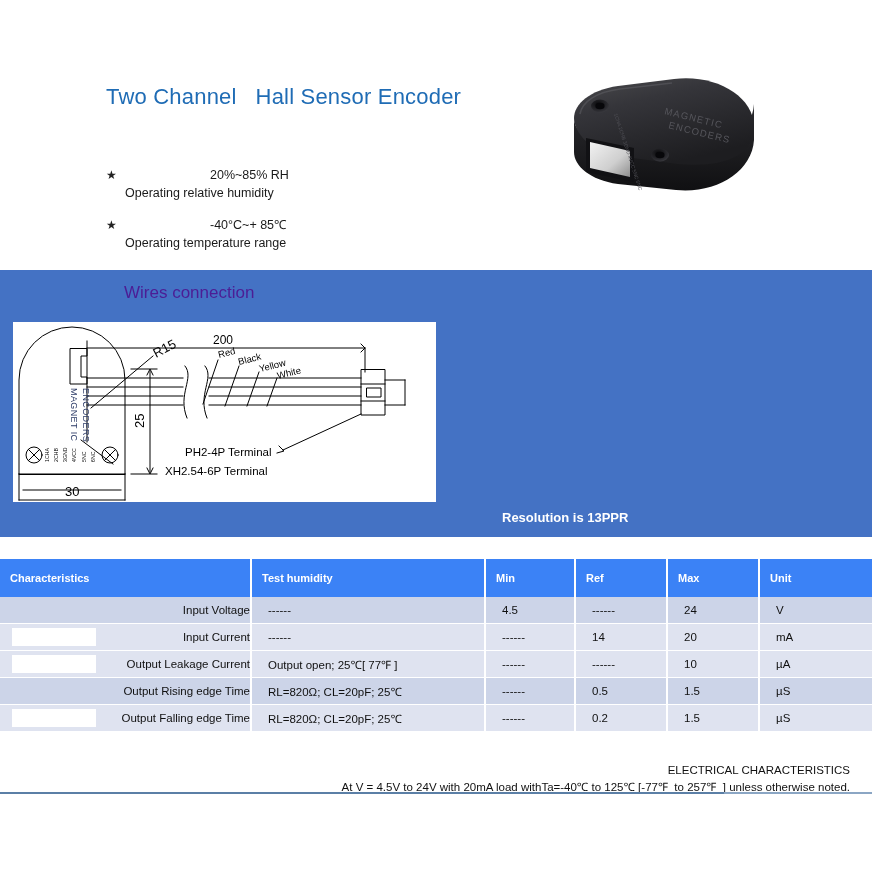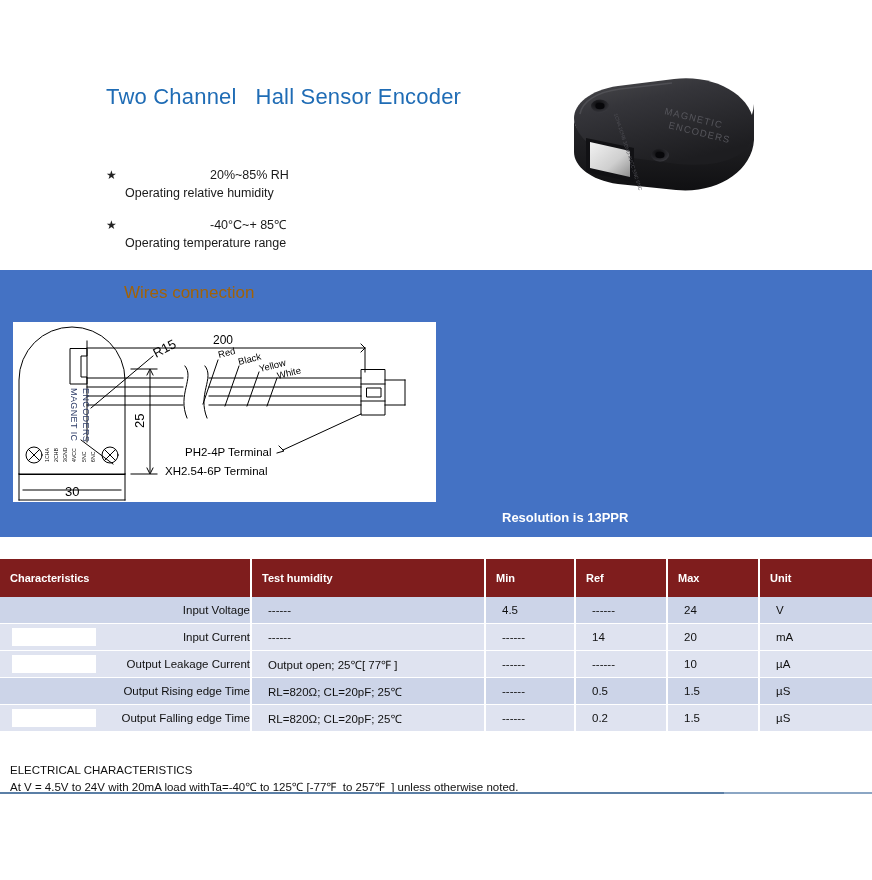--- a/index.html
+++ b/index.html
@@ -32,21 +32,21 @@
     background:#ffffff;overflow:hidden;
   }
 
   
   .blue-band{
     position:absolute;left:0;top:270px;width:872px;height:267px;
     background:#4472c4;
   }
   .band-title{
     position:absolute;left:124px;top:283px;
-    font-size:17px;color:#a16207;font-weight:400;
+    font-size:17px;color:#4c1d95;font-weight:400;
   }
   .conn-list{
     position:absolute;left:492px;top:288px;
     font-size:12.5px;color:#ffffff;font-weight:bold;line-height:18.2px;
   }
   .conn-list div{white-space:pre;}
   .resolution{
     position:absolute;left:502px;top:510px;
     font-size:13px;color:#ffffff;font-weight:bold;white-space:pre;
   }
@@ -57,21 +57,21 @@
     background:#ffffff;overflow:hidden;
   }
 
   
   .tbl{
     position:absolute;left:0;top:559px;width:872px;
     border-collapse:collapse;
     font-size:11.5px;
   }
   .tbl thead th{
-    background:#7f1d1d;color:#ffffff;font-weight:bold;
+    background:#3b82f6;color:#ffffff;font-weight:bold;
     text-align:left;height:38px;
     padding:0 0 0 10px;vertical-align:middle;
     border-right:2px solid #ffffff;
     font-size:11px;
   }
   .tbl thead th:last-child{border-right:none;}
   .tbl tbody td{
     height:26px;padding:0 0 0 16px;vertical-align:middle;
     border-right:2px solid #ffffff;
     border-bottom:1px solid #ffffff;
@@ -90,21 +90,21 @@
   .whitepatch{
     position:absolute;left:12px;top:4px;width:84px;height:18px;
     background:#ffffff;
   }
 
   
   .footer{
     position:absolute;left:10px;top:762px;width:840px;
     font-size:11.5px;color:#111;line-height:17px;
   }
-  .footer div{white-space:pre;}
+  .footer div{white-space:pre;text-align:right;}
   .bottom-rule{
     position:absolute;left:0;top:792px;width:872px;height:2px;
     background:linear-gradient(to right,#5b7fa6 0%,#5b7fa6 83%,#8ba6c4 83%,#8ba6c4 100%);
   }
 </style>
 </head>
 <body>
 
 <div class="page">
 

